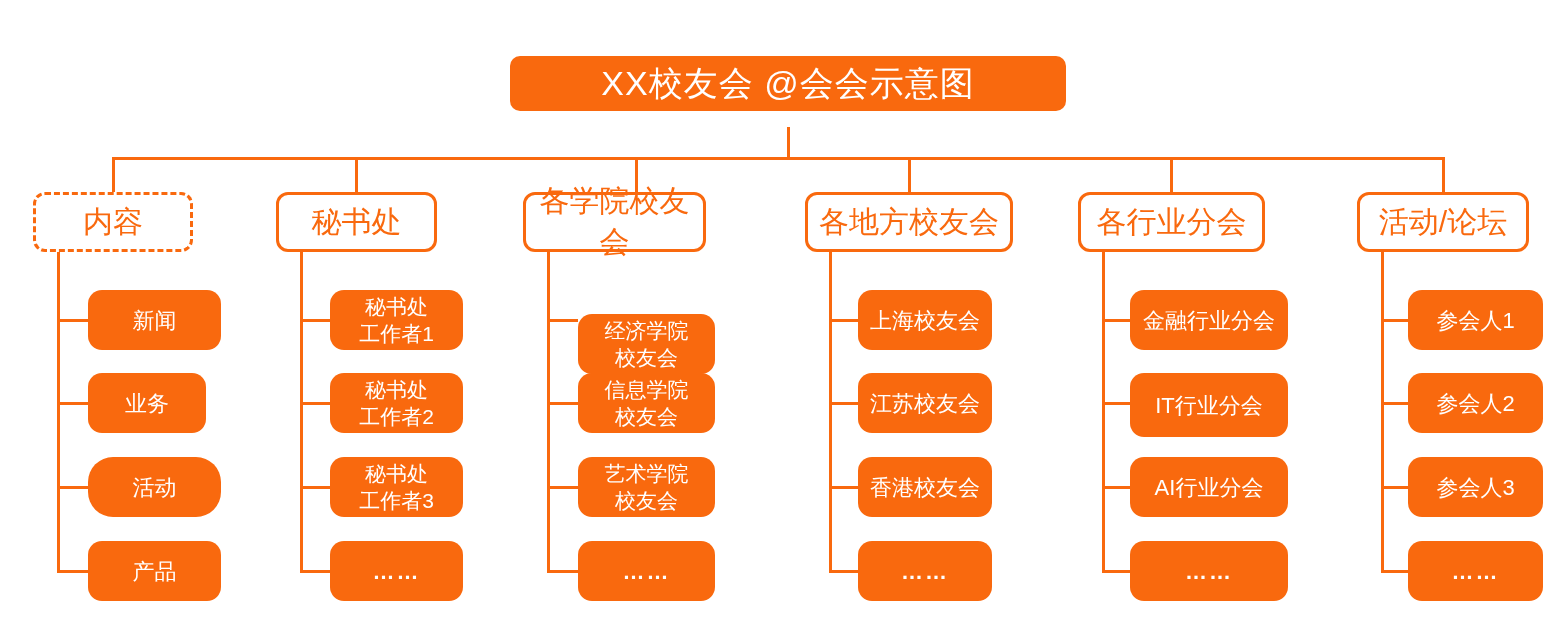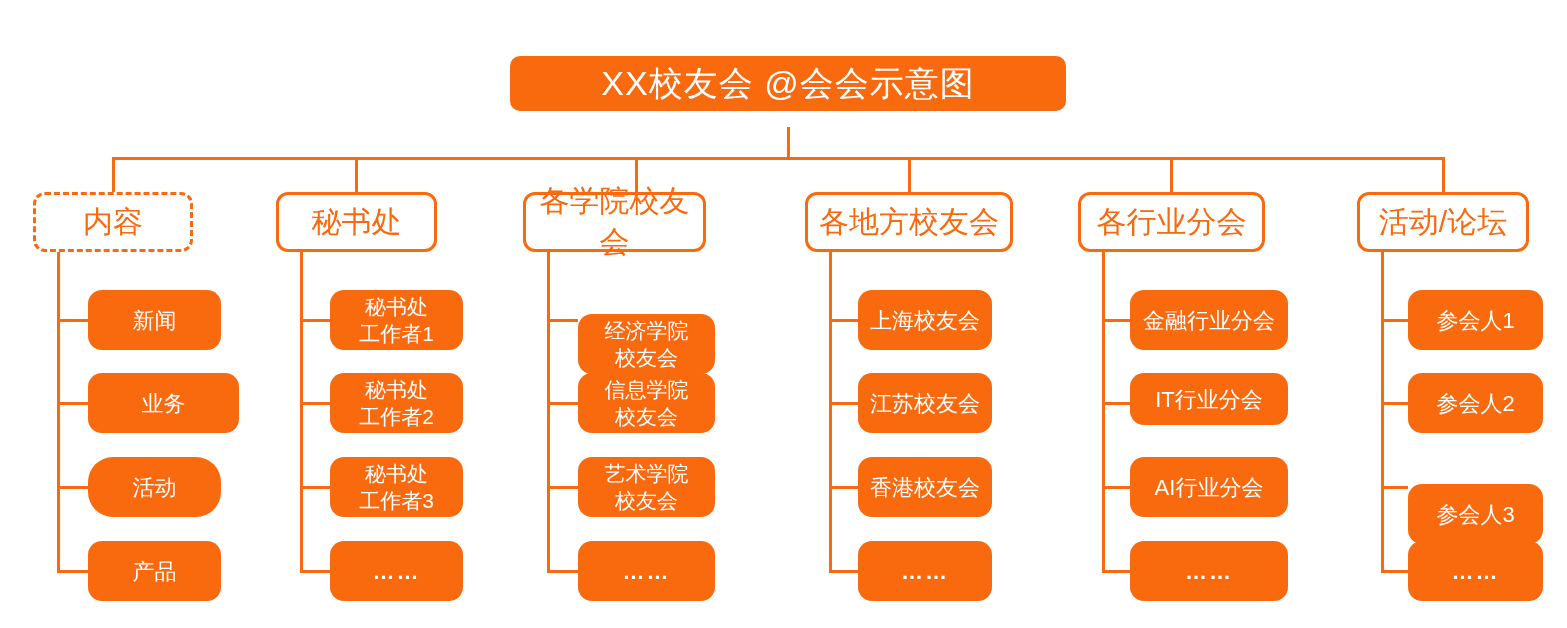--- a/index.html
+++ b/index.html
@@ -66,21 +66,21 @@
       <div class="line" style="left: 907.5px; top: 157px; width: 3px; height: 35px;"></div>
       <div class="line" style="left: 1170px; top: 157px; width: 3px; height: 35px;"></div>
       <div class="line" style="left: 1441.5px; top: 157px; width: 3px; height: 35px;"></div>
       <div class="box branch dashed" style="left: 33px; top: 192px; width: 160px; height: 60px;">
         <span class="label">内容</span>
       </div>
       <div class="line" style="left: 56.5px; top: 252px; width: 3px; height: 320.5px;"></div>
       <div class="line" style="left: 56.5px; top: 318.5px; width: 31.5px; height: 3px;"></div>
       <div class="box child" style="left: 88px; top: 290px; width: 133px; height: 60px;"><span class="label">新闻</span></div>
       <div class="line" style="left: 56.5px; top: 401.5px; width: 31.5px; height: 3px;"></div>
-      <div class="box child" style="left: 88px; top: 373px; width: 151px; height: 60px;"><span class="label">业务</span></div>
+      <div class="box child" style="left: 88px; top: 373px; width: 118px; height: 60px;"><span class="label">业务</span></div>
       <div class="line" style="left: 56.5px; top: 485.5px; width: 31.5px; height: 3px;"></div>
       <div class="box child" style="left: 88px; top: 457px; width: 133px; height: 60px; border-radius: 25px;"><span class="label">活动</span></div>
       <div class="line" style="left: 56.5px; top: 569.5px; width: 31.5px; height: 3px;"></div>
       <div class="box child" style="left: 88px; top: 541px; width: 133px; height: 60px;"><span class="label">产品</span></div>
       <div class="box branch" style="left: 276px; top: 192px; width: 161px; height: 60px;">
         <span class="label">秘书处</span>
       </div>
       <div class="line" style="left: 299.5px; top: 252px; width: 3px; height: 320.5px;"></div>
       <div class="line" style="left: 299.5px; top: 318.5px; width: 30.5px; height: 3px;"></div>
       <div class="box child twoline" style="left: 330px; top: 290px; width: 133px; height: 60px;"><span class="label">秘书处
@@ -120,31 +120,31 @@
       <div class="box child" style="left: 858px; top: 457px; width: 134px; height: 60px;"><span class="label">香港校友会</span></div>
       <div class="line" style="left: 828.5px; top: 569.5px; width: 29.5px; height: 3px;"></div>
       <div class="box child ellipsis" style="left: 858px; top: 541px; width: 134px; height: 60px;"><span class="label">……</span></div>
       <div class="box branch" style="left: 1078px; top: 192px; width: 187px; height: 60px;">
         <span class="label">各行业分会</span>
       </div>
       <div class="line" style="left: 1101.5px; top: 252px; width: 3px; height: 320.5px;"></div>
       <div class="line" style="left: 1101.5px; top: 318.5px; width: 28.5px; height: 3px;"></div>
       <div class="box child" style="left: 1130px; top: 290px; width: 158px; height: 60px;"><span class="label">金融行业分会</span></div>
       <div class="line" style="left: 1101.5px; top: 401.5px; width: 28.5px; height: 3px;"></div>
-      <div class="box child" style="left: 1130px; top: 373px; width: 158px; height: 52px;"><span class="label">IT行业分会</span></div>
+      <div class="box child" style="left: 1130px; top: 373px; width: 158px; height: 64px;"><span class="label">IT行业分会</span></div>
       <div class="line" style="left: 1101.5px; top: 485.5px; width: 28.5px; height: 3px;"></div>
       <div class="box child" style="left: 1130px; top: 457px; width: 158px; height: 60px;"><span class="label">AI行业分会</span></div>
       <div class="line" style="left: 1101.5px; top: 569.5px; width: 28.5px; height: 3px;"></div>
       <div class="box child ellipsis" style="left: 1130px; top: 541px; width: 158px; height: 60px;"><span class="label">……</span></div>
       <div class="box branch" style="left: 1357px; top: 192px; width: 172px; height: 60px;">
         <span class="label">活动/论坛</span>
       </div>
       <div class="line" style="left: 1380.5px; top: 252px; width: 3px; height: 320.5px;"></div>
       <div class="line" style="left: 1380.5px; top: 318.5px; width: 27.5px; height: 3px;"></div>
       <div class="box child" style="left: 1408px; top: 290px; width: 135px; height: 60px;"><span class="label">参会人1</span></div>
       <div class="line" style="left: 1380.5px; top: 401.5px; width: 27.5px; height: 3px;"></div>
       <div class="box child" style="left: 1408px; top: 373px; width: 135px; height: 60px;"><span class="label">参会人2</span></div>
       <div class="line" style="left: 1380.5px; top: 485.5px; width: 27.5px; height: 3px;"></div>
-      <div class="box child" style="left: 1408px; top: 457px; width: 135px; height: 60px; margin-top: 27px;"><span class="label">参会人3</span></div>
+      <div class="box child" style="left: 1408px; top: 457px; width: 135px; height: 60px;"><span class="label">参会人3</span></div>
       <div class="line" style="left: 1380.5px; top: 569.5px; width: 27.5px; height: 3px;"></div>
       <div class="box child ellipsis" style="left: 1408px; top: 541px; width: 135px; height: 60px;"><span class="label">……</span></div>
     </div>
 </div>
 
 </body></html>

